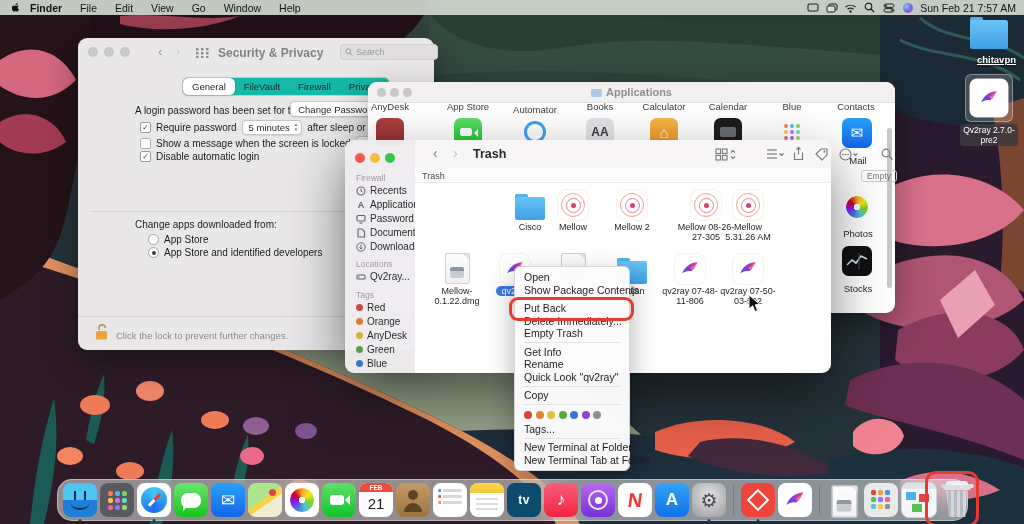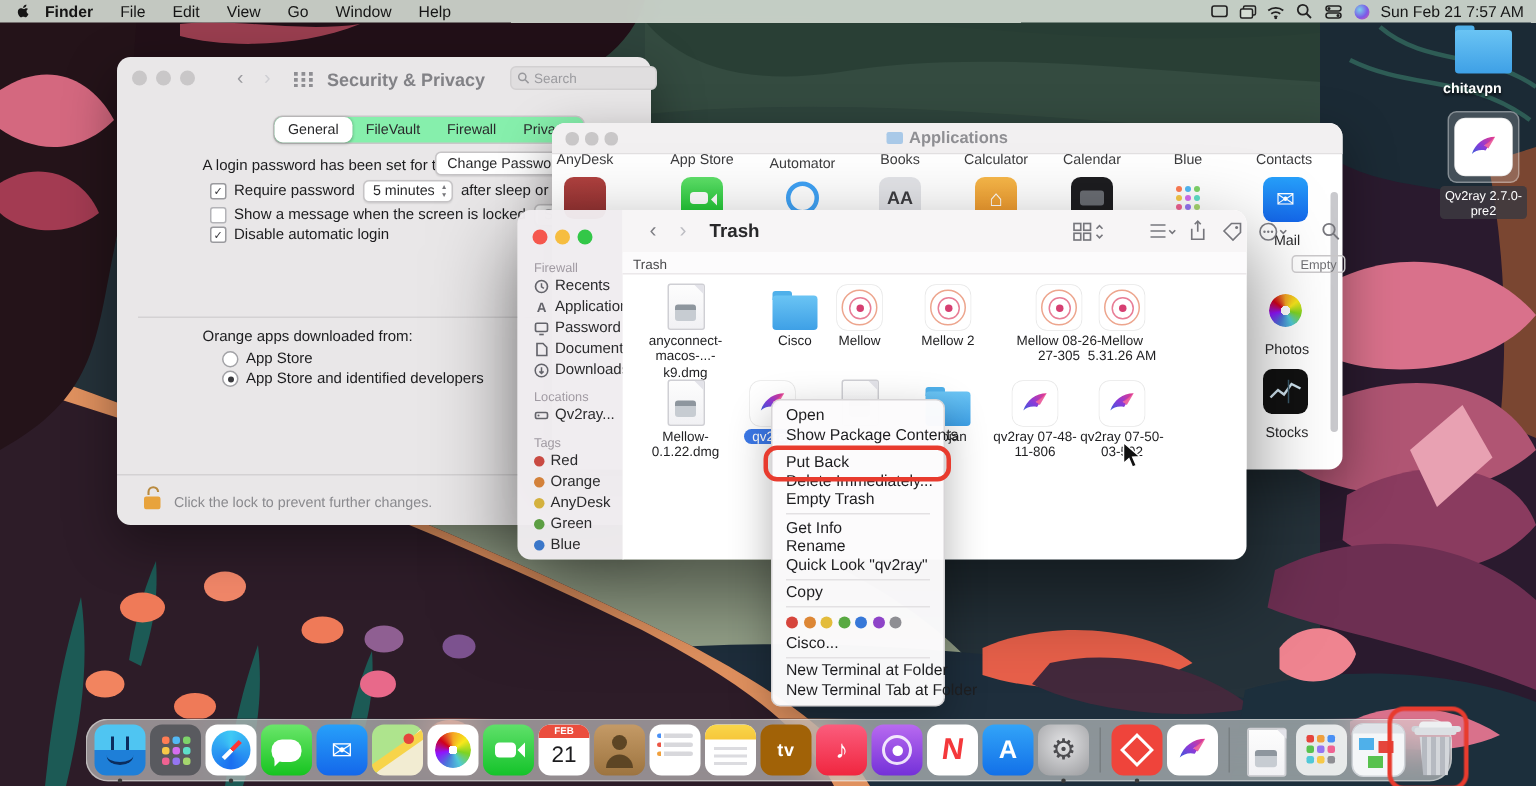--- a/index.html
+++ b/index.html
@@ -14,21 +14,21 @@
   #menubar .mi.bold{font-weight:bold;}
   .apple{width:11px;height:11px;margin-left:10px;}
   #mb-right{margin-left:auto;display:flex;align-items:center;gap:6px;padding-right:8px;}
   .sico{display:inline-flex;align-items:center;justify-content:center;width:13px;height:11px;}
   
   .win{position:absolute;border-radius:9px;}
   .tl{position:absolute;border-radius:50%;}
   
   #secwin{left:78px;top:38px;width:356px;height:312px;background:#e9e7e8;
     box-shadow:0 12px 34px rgba(0,0,0,.4);z-index:2;font-size:10px;color:#1c1c1e;}
-  .seg{position:absolute;left:104px;top:39px;height:17px;display:flex;background:#86efac;
+  .seg{position:absolute;left:104px;top:39px;height:17px;display:flex;background:#14b8a6;
     border-radius:6px;border:.5px solid #c9c7c8;font-size:9.5px;color:#2a2a2c;}
   .seg .tab{display:flex;align-items:center;justify-content:center;padding:0 9px;}
   .seg .tab.sel{background:#fff;border-radius:5.5px;box-shadow:0 .5px 2px rgba(0,0,0,.25);}
   .btn{display:inline-flex;align-items:center;justify-content:center;background:#fff;
     border:.5px solid #c6c4c6;border-radius:4px;font-size:9.5px;color:#2a2a2c;
     box-shadow:0 .5px 1px rgba(0,0,0,.08);}
   .chk{width:9px;height:9px;border-radius:2px;display:inline-flex;align-items:center;
     justify-content:center;font-size:7.5px;line-height:1;}
   .chk.on{background:#fff;border:.5px solid #9a9a9e;color:#3c3c40;}
   .chk.off{background:#fff;border:.5px solid #b3b3b7;}
@@ -92,21 +92,21 @@
   #ctxmenu{position:absolute;left:514px;top:266px;width:114px;z-index:10;
     background:rgba(252,251,252,.98);border-radius:6px;border:.5px solid #d7d5d7;
     box-shadow:0 10px 28px rgba(0,0,0,.3);padding:4px 0;font-size:10.5px;color:#1d1d1f;}
   .cmi{height:12.5px;display:flex;align-items:center;padding:0 9px;white-space:nowrap;}
   .cms{height:1px;background:#e3e1e3;margin:2.5px 9px;}
   .cmdots{height:15px;display:flex;align-items:center;gap:3.5px;padding:0 9px;}
   .cmdots span{width:8px;height:8px;border-radius:50%;display:inline-block;}
   
   .redbox{position:absolute;border:3px solid #e83b2e;border-radius:9px;z-index:25;}
   
-  .desk-label{font-size:9.5px;color:#fff;text-shadow:0 1px 2px rgba(0,0,0,.9);text-align:left;}
+  .desk-label{font-size:9.5px;color:#fff;text-shadow:0 1px 2px rgba(0,0,0,.9);text-align:right;text-decoration:underline;}
   
   #dock{position:absolute;left:57px;top:479px;width:911px;height:42px;z-index:20;
     background:rgba(231,233,230,.55);backdrop-filter:blur(12px);border-radius:15px;
     border:.5px solid rgba(255,255,255,.4);display:flex;align-items:center;gap:3px;padding:0 5px;
     box-sizing:border-box;}
   .di{position:relative;width:34px;height:34px;border-radius:8px;flex:0 0 auto;}
   .ddiv{width:1px;height:30px;background:rgba(60,60,60,.25);margin:0 4px;flex:0 0 auto;}
   .rundot{position:absolute;left:50%;bottom:-5px;transform:translateX(-50%);
     width:3px;height:3px;border-radius:50%;background:#3a3a3a;}
   
@@ -144,21 +144,21 @@
   .d-contacts::before{content:"";position:absolute;top:7px;width:10px;height:10px;border-radius:50%;background:#5d4524;}
   .d-contacts::after{content:"";position:absolute;bottom:5px;width:18px;height:9px;border-radius:9px 9px 0 0;background:#5d4524;}
   .d-reminders{background:#fff;padding:6px 5px;box-sizing:border-box;}
   .d-reminders i{display:block;height:3px;margin-bottom:3px;border-radius:2px;
     background:linear-gradient(90deg,#4a90f5 0 3px,transparent 3px 5px,#d8d8dc 5px);}
   .d-reminders i:nth-child(2){background:linear-gradient(90deg,#eb5545 0 3px,transparent 3px 5px,#d8d8dc 5px);}
   .d-reminders i:nth-child(3){background:linear-gradient(90deg,#f0a03c 0 3px,transparent 3px 5px,#d8d8dc 5px);}
   .d-notes{background:#fff;overflow:hidden;}
   .d-notes::before{content:"";display:block;height:10px;background:linear-gradient(180deg,#f9d64a,#f6c73b);}
   .d-notes::after{content:"";display:block;margin:5px 6px 0;height:2px;background:#dcdce0;box-shadow:0 5px 0 #dcdce0,0 10px 0 #dcdce0;}
-  .d-tv{background:#a16207;display:flex;align-items:center;justify-content:center;color:#fff;
+  .d-tv{background:#0c4a6e;display:flex;align-items:center;justify-content:center;color:#fff;
     font-size:12px;font-weight:bold;letter-spacing:.5px;}
   .d-music{background:linear-gradient(180deg,#fb5d7d,#f0263f);display:flex;align-items:center;justify-content:center;color:#fff;font-size:17px;}
   .d-podcasts{background:linear-gradient(180deg,#b86af0,#7431d8);display:flex;align-items:center;justify-content:center;}
   .d-podcasts::before{content:"";width:16px;height:16px;border:2px solid rgba(255,255,255,.85);border-radius:50%;}
   .d-podcasts::after{content:"";position:absolute;width:7px;height:7px;border-radius:50%;background:#fff;}
   .d-news{background:#fff;display:flex;align-items:center;justify-content:center;}
   .d-news::before{content:"N";font-size:20px;font-weight:bold;color:#f4383b;transform:skewX(-8deg);}
   .d-appstore{background:linear-gradient(180deg,#32a4f8,#1270e8);display:flex;align-items:center;justify-content:center;color:#fff;font-size:17px;font-weight:bold;}
   .d-settings{background:radial-gradient(circle at 50% 38%,#e3e3e5,#9b9c9f);display:flex;align-items:center;justify-content:center;color:#4c4c50;font-size:19px;}
   .d-anydesk{background:#ef443b;display:flex;align-items:center;justify-content:center;}
@@ -346,21 +346,21 @@
       <span>Show a message when the screen is locked</span>
       <span class="btn" style="height:13px;padding:0 6px;color:#b4b4b8">Set Lock Message...</span>
     </div>
 
     <div class="abs" style="left:62px;top:113px;display:flex;align-items:center;gap:5px">
       <span class="chk on">✓</span>
       <span>Disable automatic login</span>
     </div>
 
     <div class="divline" style="left:14px;top:173px;width:330px"></div>
-    <div class="abs" style="left:57px;top:181px">Orange apps downloaded from:</div>
+    <div class="abs" style="left:57px;top:181px">Change apps downloaded from:</div>
     <div class="abs" style="left:70px;top:196px;display:flex;align-items:center;gap:5px">
       <span class="radio"></span>
       <span>App Store</span>
     </div>
     <div class="abs" style="left:70px;top:209px;display:flex;align-items:center;gap:5px">
       <span class="radio on"></span>
       <span>App Store and identified developers</span>
     </div>
 
     <div class="divline" style="left:0px;top:278px;width:356px"></div>
@@ -526,26 +526,20 @@
           <circle cx="5" cy="5" r="3.8" fill="none" stroke="#76767c" stroke-width="1.2"></circle>
             <line x1="7.8" y1="7.8" x2="11.5" y2="11.5" stroke="#76767c" stroke-width="1.2"></line>
         </svg>
       </div>
       <div id="tw-path">
         <span class="abs" style="left:7px;top:2.5px">Trash</span>
         <span class="abs" style="left:446px;top:1.5px;width:34px;height:10px;border:.5px solid #c8c6c8;border-radius:3px;font-size:8.5px;color:#6e6e72;display:flex;align-items:center;justify-content:center">Empty</span>
       </div>
     </div>
 
-    <div class="file" style="left:83px;top:48px">
-      <div class="ficon-wrap">
-          <div class="dmg"></div>
-        </div>
-      <div class="flabel">anyconnect-macos-...-k9.dmg</div>
-    </div>
     <div class="file" style="left:156px;top:48px">
       <div class="ficon-wrap">
           <div class="folder"></div>
         </div>
       <div class="flabel">Cisco</div>
     </div>
     <div class="file" style="left:199px;top:48px">
       <div class="ficon-wrap">
           <div class="mellow">
             <div class="r1">
@@ -660,21 +654,21 @@
     <div class="cms"></div>
     <div class="cmdots">
       <span style="background:#d6453c"></span>
       <span style="background:#dd8735"></span>
       <span style="background:#e3bc3b"></span>
       <span style="background:#58a942"></span>
       <span style="background:#3778d8"></span>
       <span style="background:#8e44c8"></span>
       <span style="background:#8e8e93"></span>
     </div>
-    <div class="cmi">Cisco...</div>
+    <div class="cmi">Tags...</div>
     <div class="cms"></div>
     <div class="cmi">New Terminal at Folder</div>
     <div class="cmi">New Terminal Tab at Folder</div>
   </div>
   <div class="redbox" style="left:509px;top:297px;width:119px;height:18px"></div>
 
   <svg id="cursor" width="14" height="20">
     <path d="M1 1 L1 15 L4.6 11.8 L7 17.5 L9.6 16.3 L7.2 10.8 L12 10.5 Z" fill="#111" stroke="#fff" stroke-width="1"></path>
   </svg>
 

